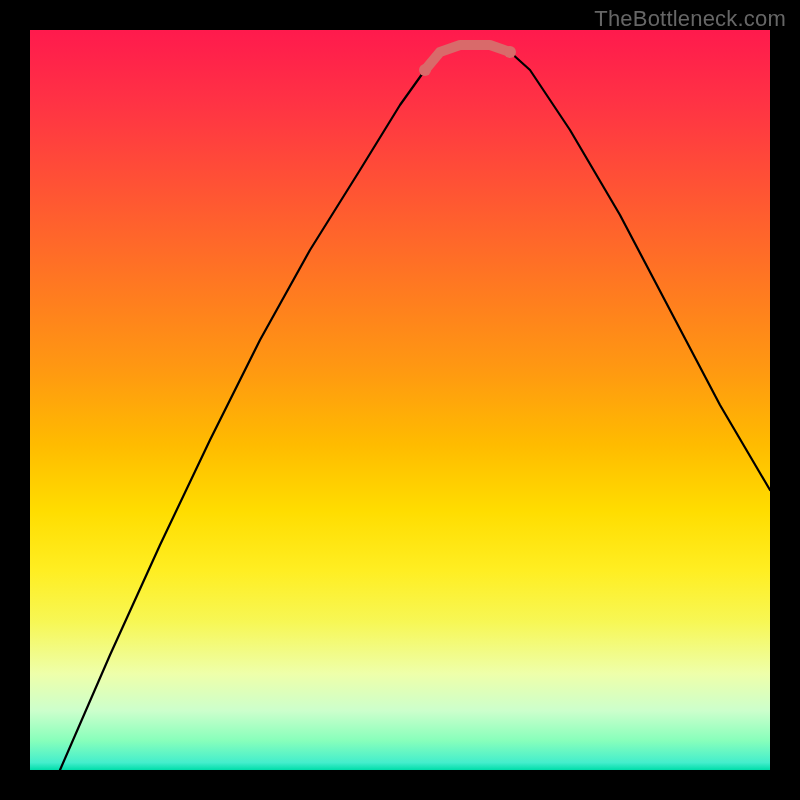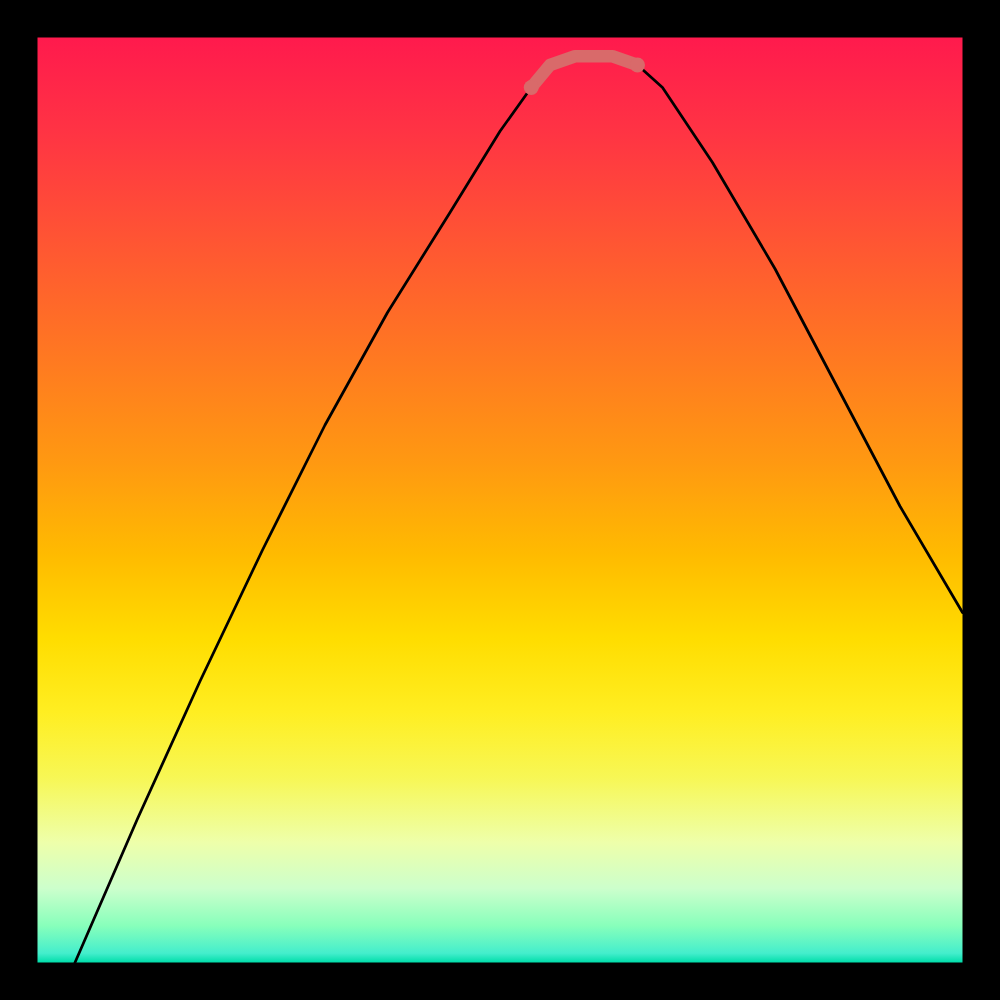--- a/index.html
+++ b/index.html
@@ -67,13 +67,14 @@
 
   <svg class="curve" viewBox="0 0 740 740" preserveAspectRatio="none">
     <g id="curve-group">
         <path d="M30 740 L80 625 L130 515 L180 410 L230 310 L280 220 L330 140 L370 75 L395 40 L410 22 L430 15 L460 15 L480 22 L500 40 L540 100 L590 185 L640 280 L690 375 L740 460" fill="none" stroke="#000000" stroke-width="2.2" stroke-linecap="round" stroke-linejoin="round"></path>
         <path d="M395 40 L410 22 L430 15 L460 15 L480 22" fill="none" stroke="#d96a6a" stroke-width="10" stroke-linecap="round" stroke-linejoin="round"></path>
         <circle cx="395" cy="40" r="6" fill="#d96a6a"></circle>
         <circle cx="480" cy="22" r="6" fill="#d96a6a"></circle>
       </g>
   </svg>
 
+  <div class="watermark">TheBottleneck.com</div>
 </div>
 
 </body></html>

